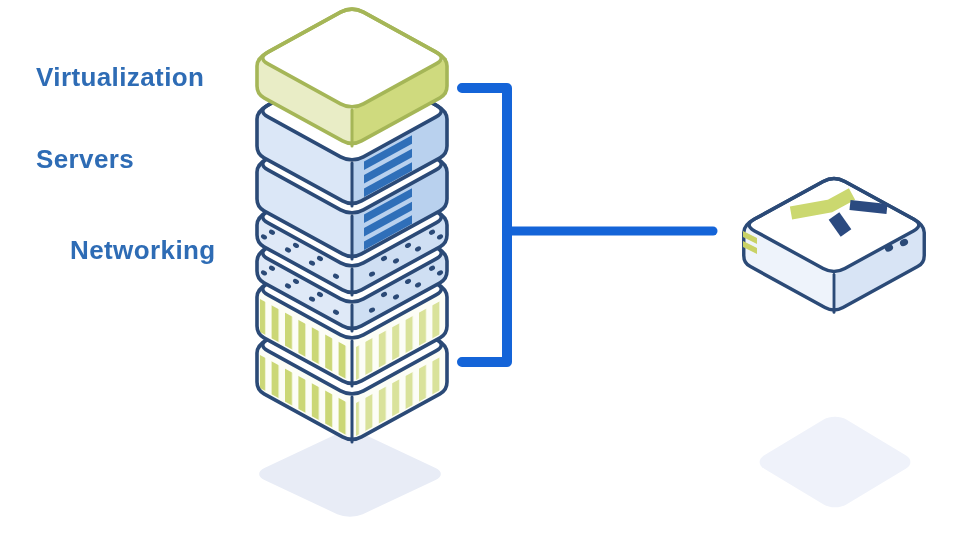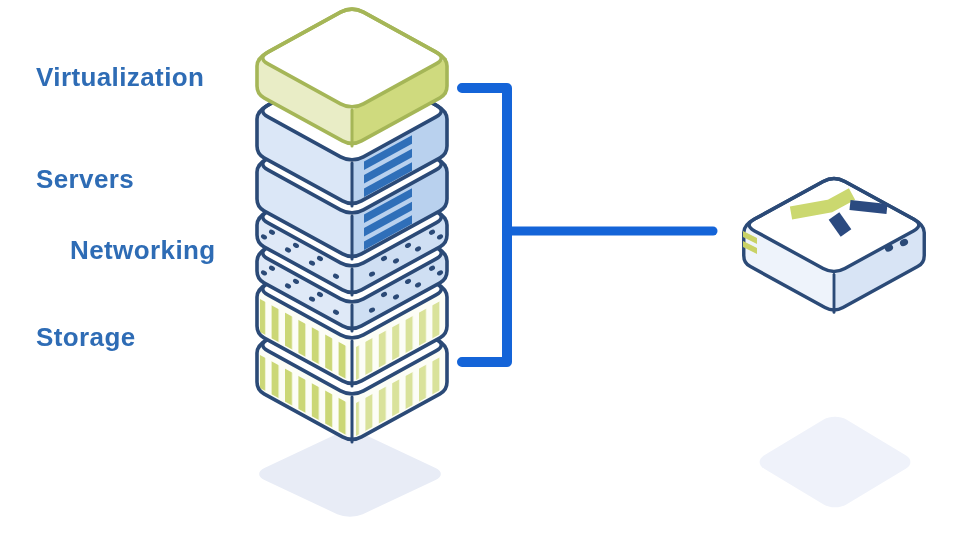--- a/index.html
+++ b/index.html
@@ -9,21 +9,21 @@
     background:var(--background,#fff);
     font-family:"Liberation Sans", sans-serif;
   }
   .stage svg { position:absolute; left:0; top:0; }
   .lbl {
     position:absolute; left:36px;
     font-weight:bold; font-size:26px; letter-spacing:.4px;
     color:var(--labelBlue,#2e6cb5); white-space:nowrap;
   }
   .lbl-virtualization { top:62px; }
-  .lbl-servers        { top:164px; }
+  .lbl-servers        { top:144px; }
   .lbl-networking     { top:235px;margin-left:34px; }
   .lbl-storage        { top:322px; }
 
   
   .outline       { fill:none; stroke:var(--navy); stroke-width:3.6; stroke-linejoin:round; stroke-linecap:round; }
   .outline-olive { fill:none; stroke:var(--greenStroke); stroke-width:3.6; stroke-linejoin:round; stroke-linecap:round; }
   .sil-fill      { fill:#ffffff; }
   .topface       { fill:#ffffff; stroke:var(--navy); stroke-width:3.6; stroke-linejoin:round; }
   .topface-olive { fill:#ffffff; stroke:var(--greenStroke); stroke-width:3.6; stroke-linejoin:round; }
   .edge          { stroke:var(--navy); stroke-width:3; stroke-linecap:round; }
@@ -166,15 +166,14 @@
       <g>
         <ellipse class="port" cx="889" cy="248" rx="4.2" ry="3.4" transform="rotate(-27 889 248)"></ellipse>
         <ellipse class="port" cx="904" cy="242.5" rx="4.2" ry="3.4" transform="rotate(-27 904 242.5)"></ellipse>
       </g>
     </g>
   </svg>
 
   <div class="lbl lbl-virtualization">Virtualization</div>
   <div class="lbl lbl-servers">Servers</div>
   <div class="lbl lbl-networking">Networking</div>
-  <div class="lbl lbl-storage">Storage</div>
 
 </div>
 
 </body></html>

